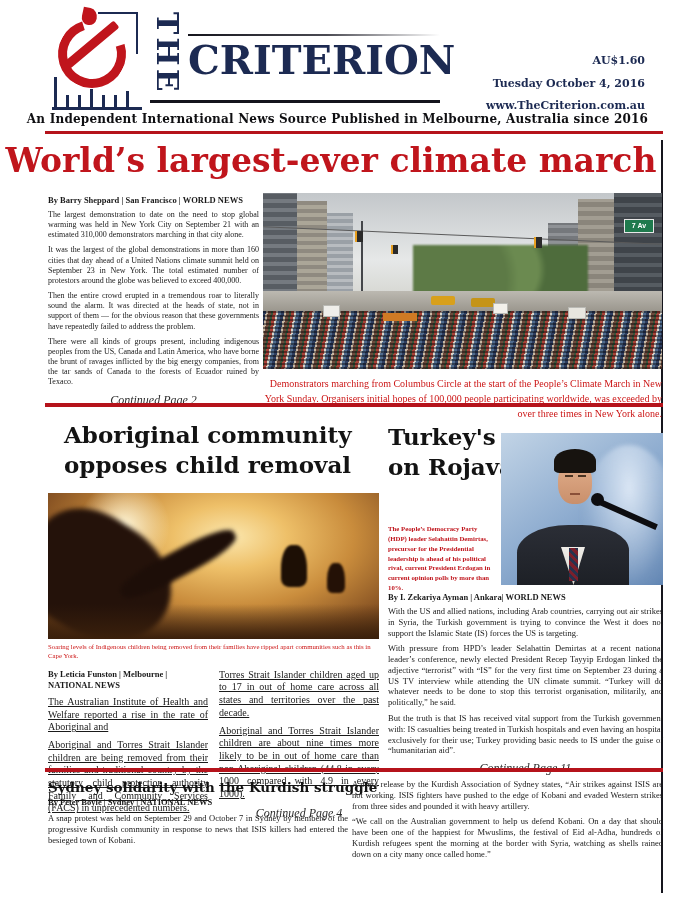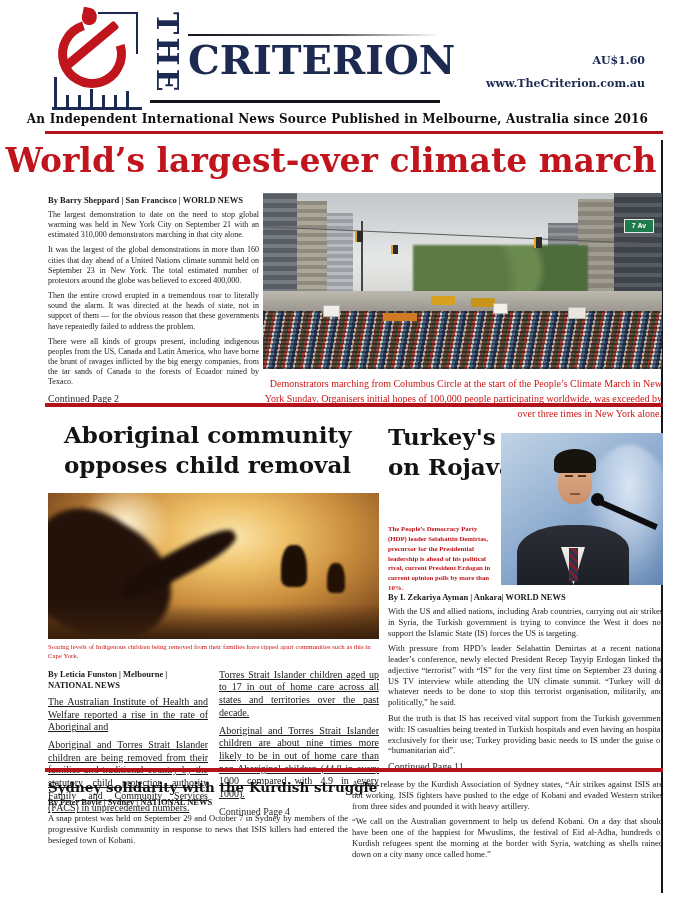--- a/index.html
+++ b/index.html
@@ -40,21 +40,21 @@
   .rule1{left:45px;top:131px;width:618px;height:3px;}
   .rule2{left:45px;top:403px;width:618px;height:4px;}
   .rule3{left:45px;top:768px;width:618px;height:4px;}
   .right-border{left:661px;top:140px;width:2px;height:753px;background:#15151d;}
 
   
   .lead-headline{left:0;right:13px;top:141px;text-align:center;font-family:"DejaVu Serif",serif;
         font-weight:bold;font-size:33px;color:#c0151c;line-height:1.2;}
   .byline{font-weight:bold;font-size:8.5px;margin:0 0 5px 0;}
   .bodytext p{margin:0 0 5px 0;text-align:justify;font-size:8px;line-height:1.27;}
-  .continued{font-size:10px;color:#2b2b2b;margin-top:3px;}
+  .continued{font-style:italic;font-size:12px;color:#2b2b2b;margin-top:3px;text-align:center;}
   .lead-left{left:48px;top:195px;width:211px;}
 
   .photo{overflow:hidden;}
   .lead-photo{left:263px;top:193px;width:399px;height:176px;
      background:linear-gradient(180deg,#c3c7ca 0%,#e6e8e8 38%,#d9dad6 55%,#c9c9c4 64%);}
   .lead-photo>div{position:absolute;}
   .lp-bldg-a{left:0;top:0;width:34px;height:150px;background:repeating-linear-gradient(0deg,#585d63 0 5px,#757a80 5px 9px);}
   .lp-bldg-b{left:34px;top:8px;width:30px;height:140px;background:repeating-linear-gradient(0deg,#8f8a80 0 4px,#aba698 4px 8px);}
   .lp-bldg-c{left:64px;top:20px;width:26px;height:122px;background:repeating-linear-gradient(0deg,#9aa0a6 0 4px,#b8bcc0 4px 7px);}
   .lp-bldg-r1{right:0;top:0;width:48px;height:170px;background:repeating-linear-gradient(0deg,#3f444a 0 6px,#565c62 6px 10px);}
@@ -158,20 +158,21 @@
         <i></i>
         <i></i>
     </div>
   </div>
   <div class="abs the-vertical">THE</div>
   <div class="abs line-top"></div>
   <div class="abs criterion">CRITERION</div>
   <div class="abs line-bottom"></div>
   <div class="abs mast-info">
     <div>AU$1.60</div>
+    <div>Tuesday October 4, 2016</div>
     <div>www.TheCriterion.com.au</div>
   </div>
   <div class="abs tagline">An Independent International News Source Published in Melbourne, Australia since 2016</div>
   <div class="abs rule rule1"></div>
   <div class="abs right-border"></div>
 
   <div class="abs lead-headline">World’s largest-ever climate march</div>
 
   <div class="abs lead-left bodytext">
     <div class="byline">By Barry Sheppard | San Francisco | WORLD NEWS</div>

